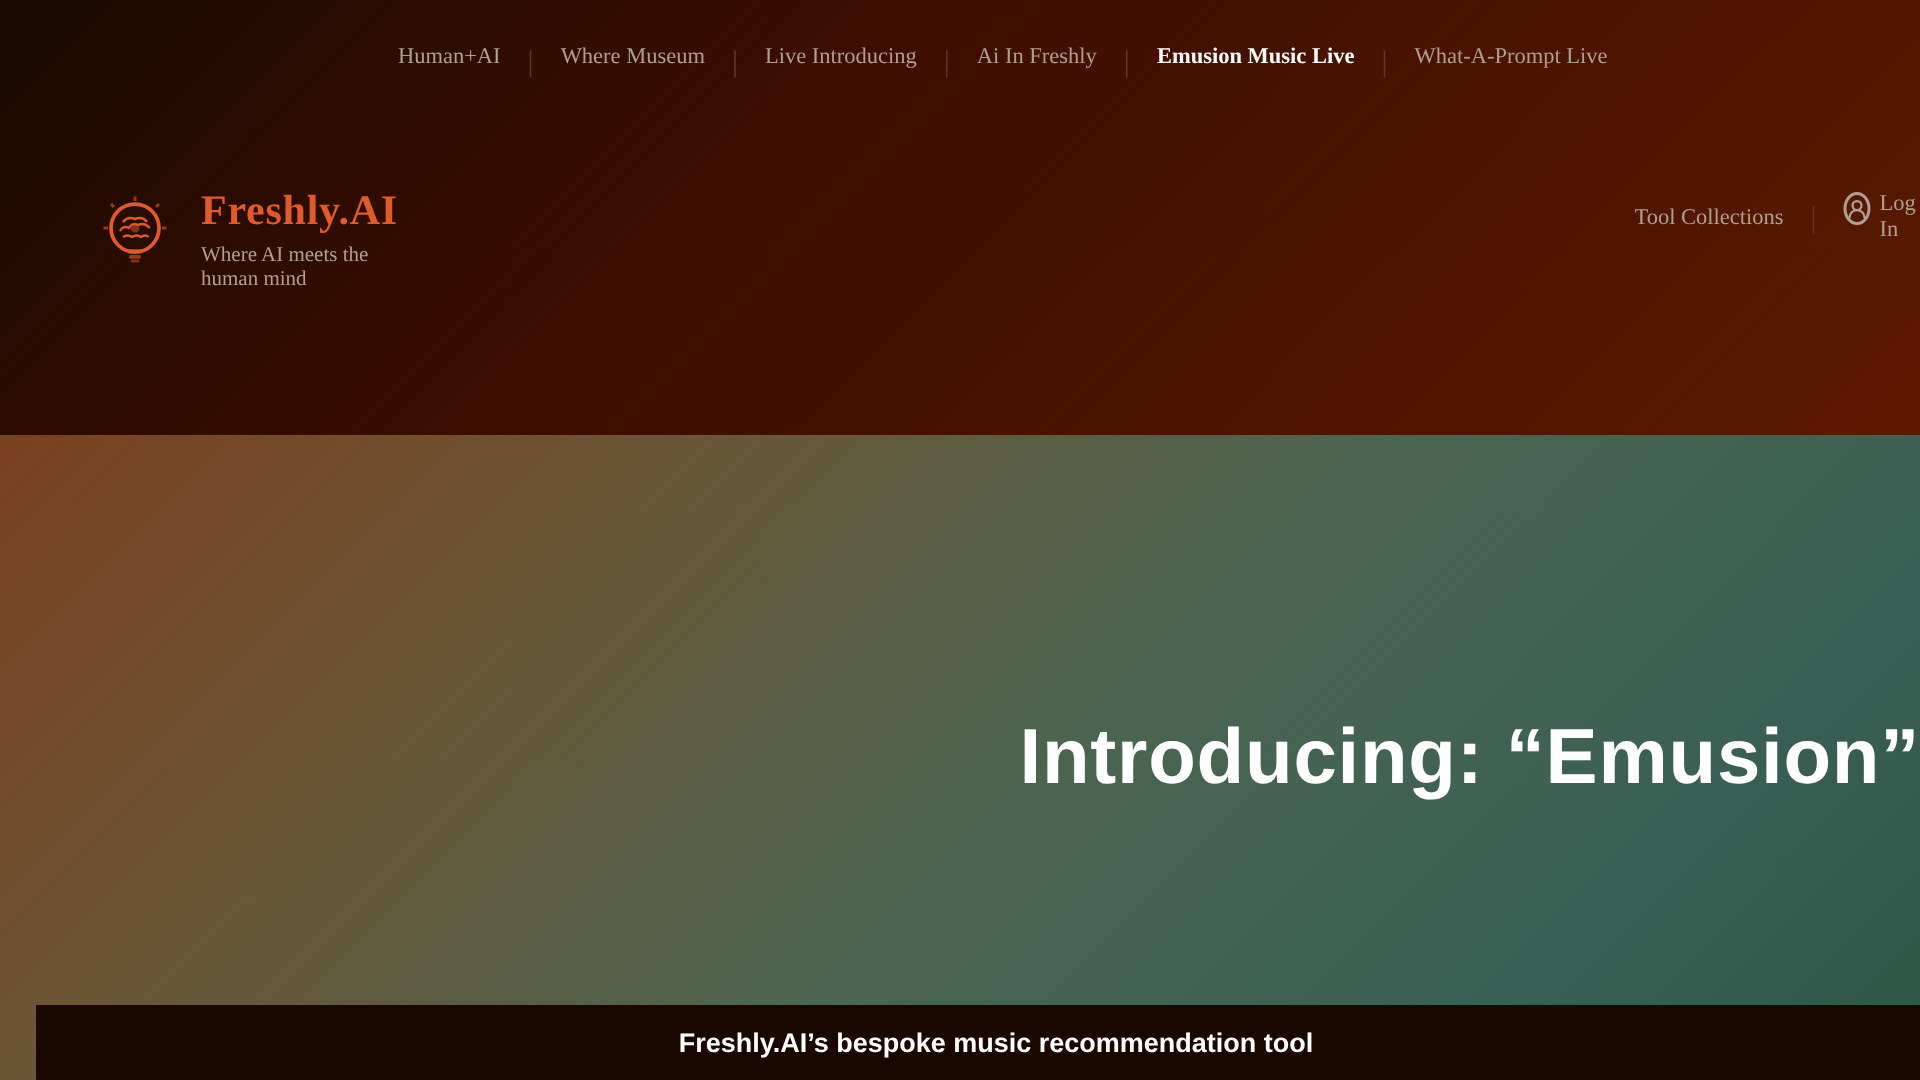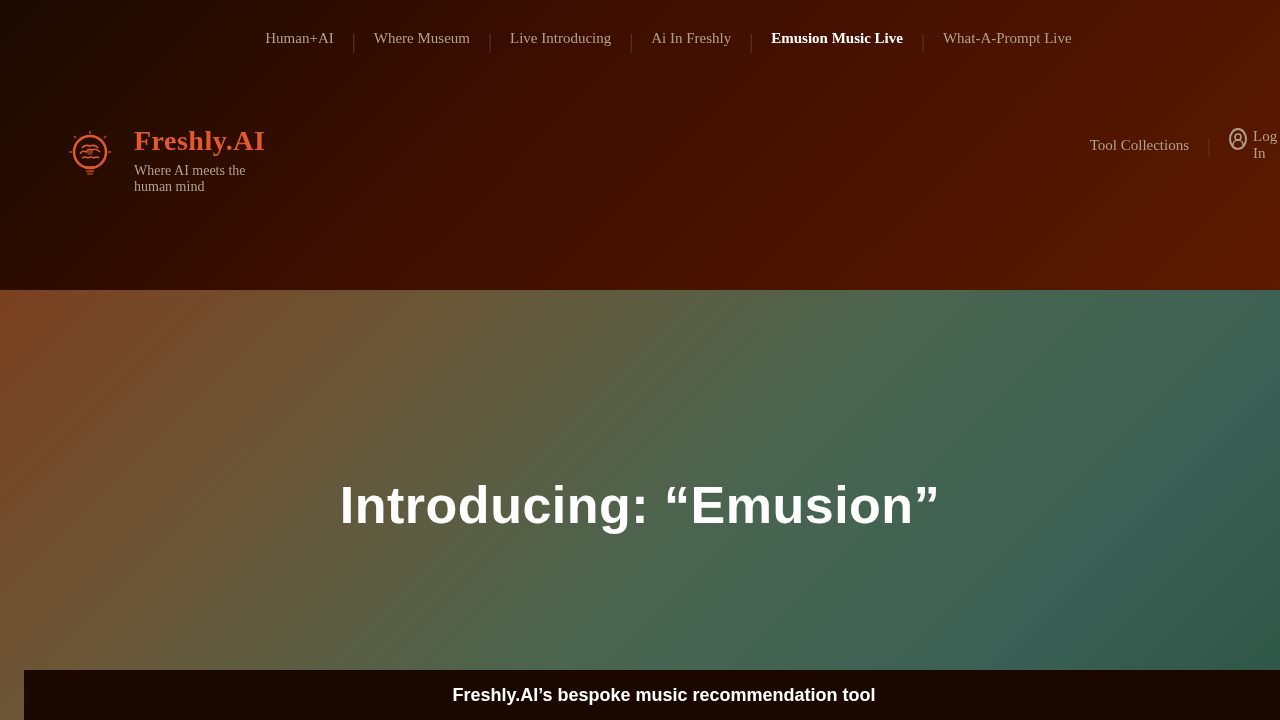--- a/index.html
+++ b/index.html
@@ -120,21 +120,21 @@
       color: #b0a090;
     }
 
     
     .hero {
       width: 100%;
       height: 430px;
       background: linear-gradient(135deg, #7a4020 0%, #6b5535 25%, #4a6550 55%, #3a6055 80%, #2d5545 100%);
       display: flex;
       flex-direction: column;
-      align-items: center;
+      align-items: flex-end;
       justify-content: center;
       position: relative;
     }
 
     .hero-title {
       color: #ffffff;
       font-size: 52px;
       font-weight: 700;
       text-align: center;
       letter-spacing: 0.5px;

